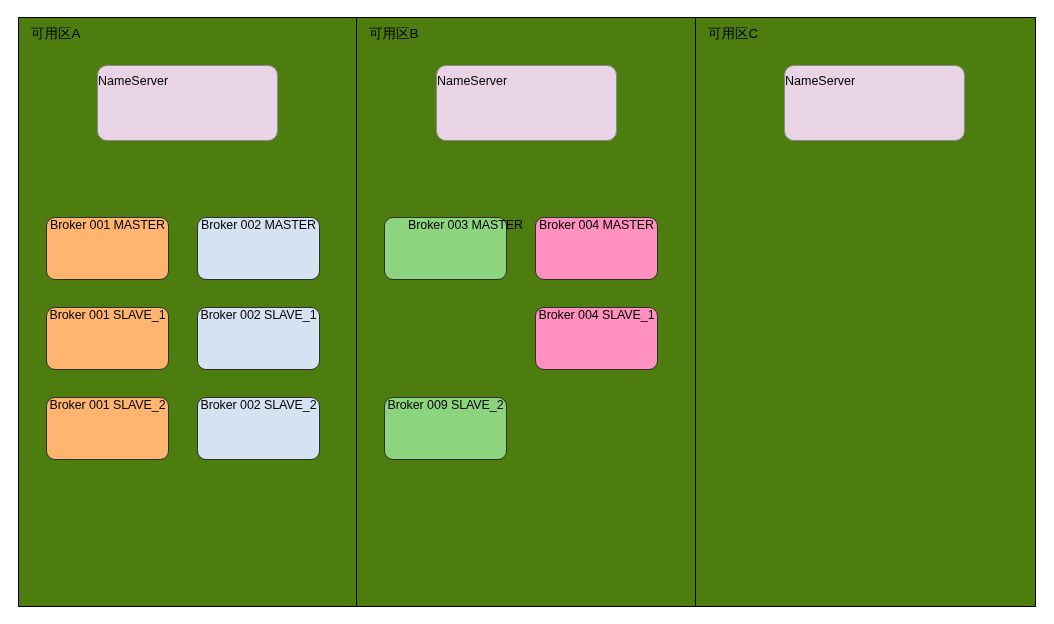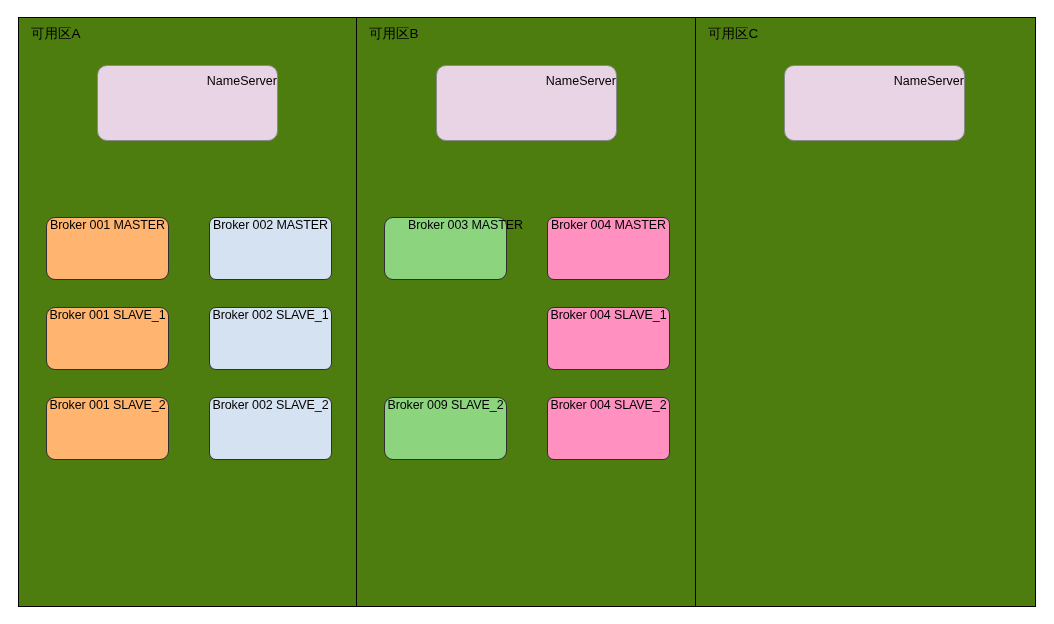--- a/index.html
+++ b/index.html
@@ -52,21 +52,21 @@
     border: 1px solid #8a8a8a;
     border-radius: 10px;
     background: #e8d4e4;
     box-shadow: 0 0 0 0 rgba(0,0,0,0);
   }
   .nameserver .ns-label {
     position: absolute;
     top: 8px;
     left: 0;
     right: 0;
-    text-align: right;
+    text-align: left;
     font-size: 12.5px;
     color: #000000;
     white-space: nowrap;
   }
   .ns-a { left: 78px; }
   .ns-b { left: 79px; }
   .ns-c { left: 88px; }
 
   
   .broker {
@@ -81,21 +81,21 @@
   }
   .broker .bk-label {
     font-size: 12.5px;
     color: #000000;
     white-space: nowrap;
     letter-spacing: -0.1px;
   }
 
   
   .col-1 { left: 27px; }
-  .col-2 { left: 190px; border-radius: 7px; }
+  .col-2 { left: 178px; }
 
   
   .row-1 { top: 199px; }
   .row-2 { top: 289px; }
   .row-3 { top: 379px; }
 </style>
 </head>
 <body>
 
 <div id="canvas">
@@ -139,23 +139,20 @@
     </div>
     <div class="broker col-2 row-1" style="background:#ff90c0;">
       <span class="bk-label">Broker 004 MASTER</span>
     </div>
     <div class="broker col-2 row-2" style="background:#ff90c0;">
       <span class="bk-label">Broker 004 SLAVE_1</span>
     </div>
     <div class="broker col-1 row-3" style="background:#8cd47e;">
       <span class="bk-label">Broker 009 SLAVE_2</span>
     </div>
-    <div class="broker col-2 row-3" style="background:#ff90c0;">
-      <span class="bk-label">Broker 004 SLAVE_2</span>
-    </div>
   </div>
 
   <div class="zone zone-c">
     <div class="zone-label">可用区C</div>
 
     <div class="nameserver ns-c">
       <div class="ns-label">NameServer</div>
     </div>
   </div>
 

